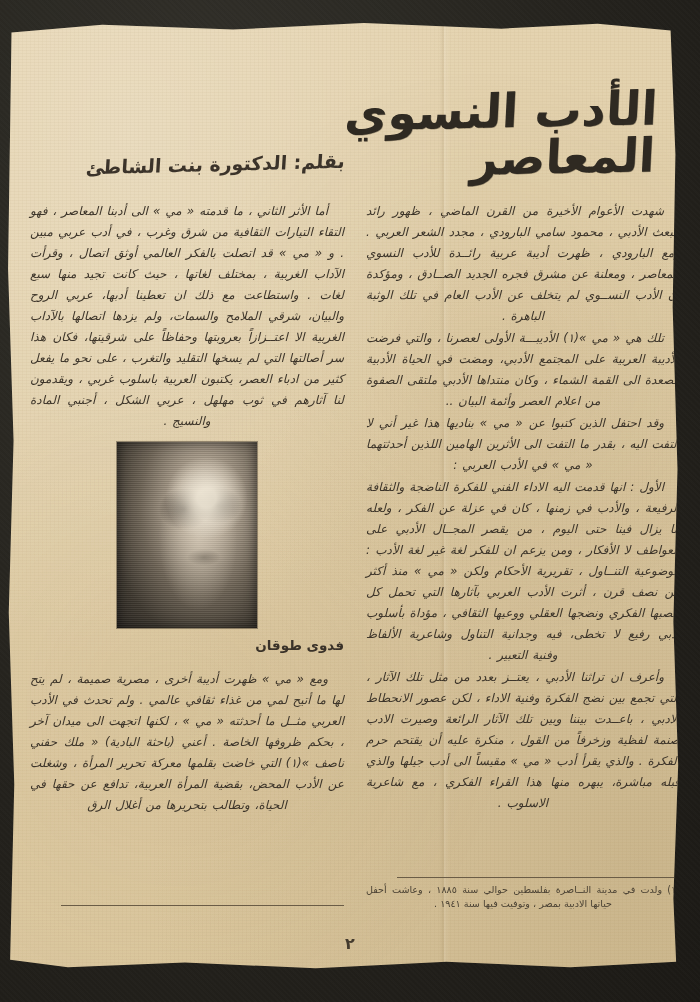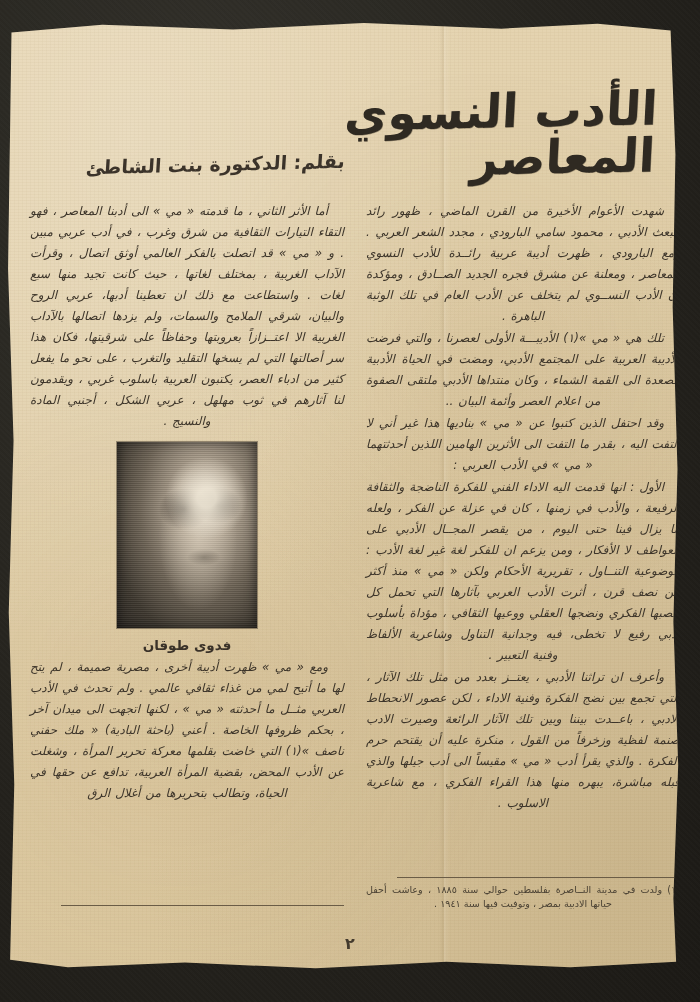--- a/index.html
+++ b/index.html
@@ -94,22 +94,21 @@
     line-height:21px;
     text-align:justify;
     text-align-last:center;
     color:#3d352a;
     text-indent:16px;
     word-spacing:1px;
     font-style:italic;
   }
 
   .fig{
-    margin:10px 0 4px 0;
-    text-align:center;
+    margin:10px 0 16px 0;
   }
   .photo{
     width:140px;height:186px;
     margin:0 auto;
     background:
       radial-gradient(ellipse at 62% 34%, #d9cfc0 0%, #b5a896 22%, #6f6557 52%, #3f3930 78%, #2b2722 100%),
       linear-gradient(180deg,#4a443a,#35302a);
     box-shadow:inset 0 0 12px rgba(0,0,0,.55), 0 0 0 1px rgba(70,60,45,.5);
     position:relative;
     overflow:hidden;

